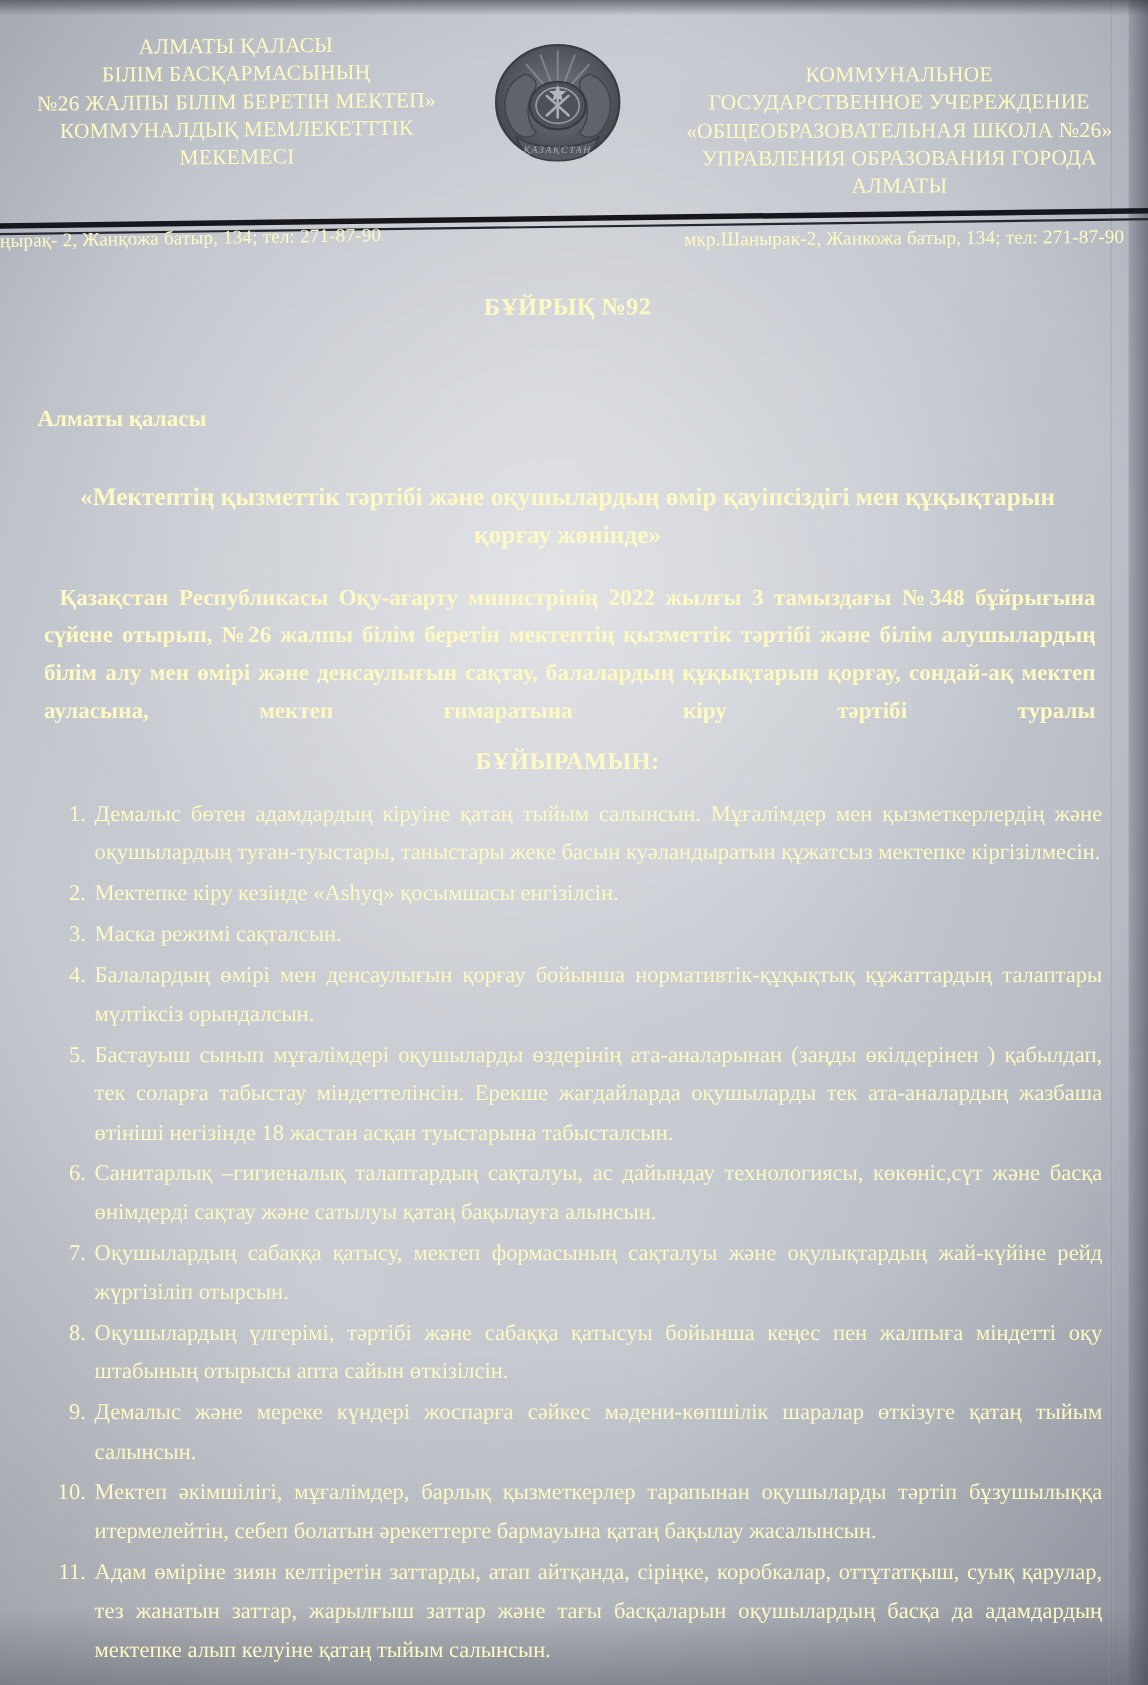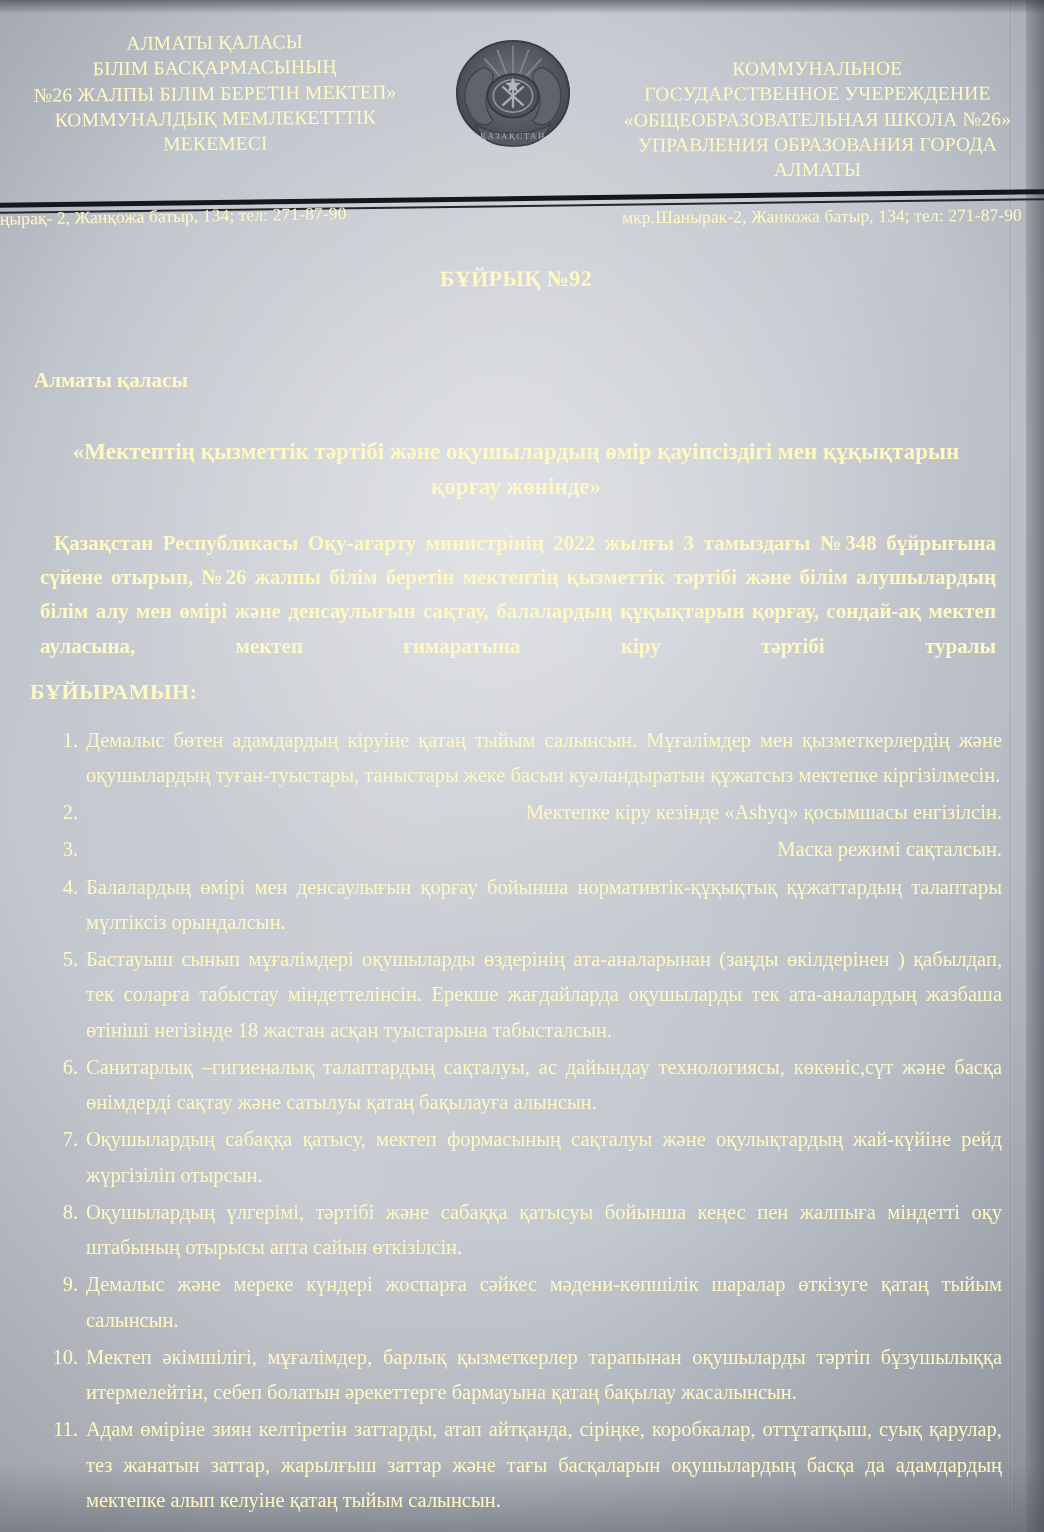--- a/index.html
+++ b/index.html
@@ -88,22 +88,23 @@
     letter-spacing: .2px;
     font-weight: 400;
     white-space: pre-line;
   }
   .lh-left  { width: 410px; transform: rotate(-0.55deg); }
   .lh-right { width: 425px; margin-top: 26px; transform: rotate(-0.15deg); }
 
   .emblem-wrap {
     width: 130px;
     display: flex;
-    justify-content: center;
+    justify-content: flex-start;
     padding-top: 4px;
+    font-style: italic;
   }
   .emblem {
     width: 118px; height: 122px;
     position: relative;
     filter: contrast(0.85) brightness(0.95) blur(0.35px);
     opacity: .92;
   }
 
   
   .rules {
@@ -175,20 +176,21 @@
     text-align: justify;
     text-align-last: justify;
     font-weight: bold;
     font-size: 21px;
     line-height: 1.62;
     text-indent: 14px;
   }
 
   .command {
     margin-top: 16px;
+    text-align: center;
     font-weight: bold;
     font-size: 22px;
     letter-spacing: .5px;
   }
 
   ol.items {
     margin: 18px 0 0 0;
     padding-left: 52px;
     font-size: 20.5px;
     line-height: 1.72;
@@ -204,21 +206,21 @@
   }
   ol.items > li::before {
     content: counter(li) ".";
     position: absolute;
     left: -40px;
     width: 36px;
     text-align: right;
     font-size: 20.5px;
   }
   
-  ol.items > li.loose { text-align: right; }
+  ol.items > li.loose { text-align: left; }
 
   
   .sheet { filter: blur(0.22px); }
 </style>
 </head>
 <body>
 
 <div class="photo">
   <div class="paper"></div>
   <div class="vignette"></div>

